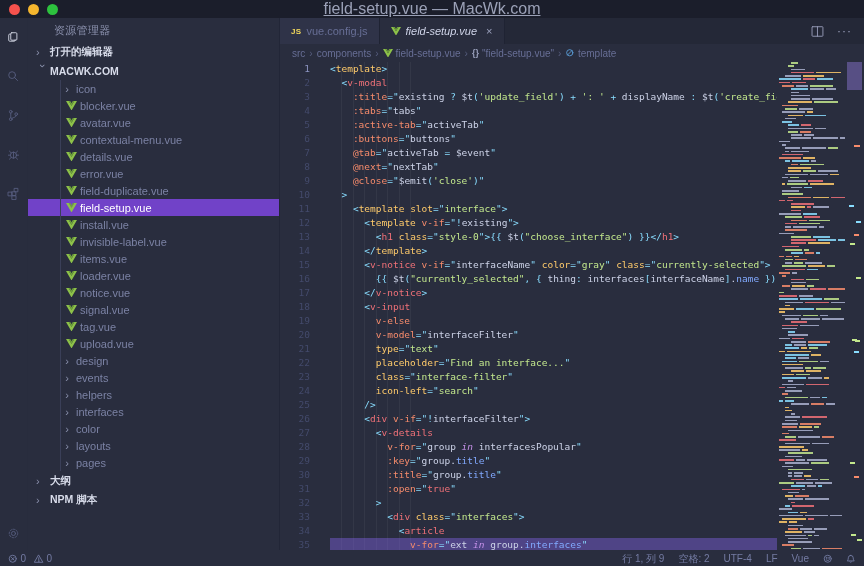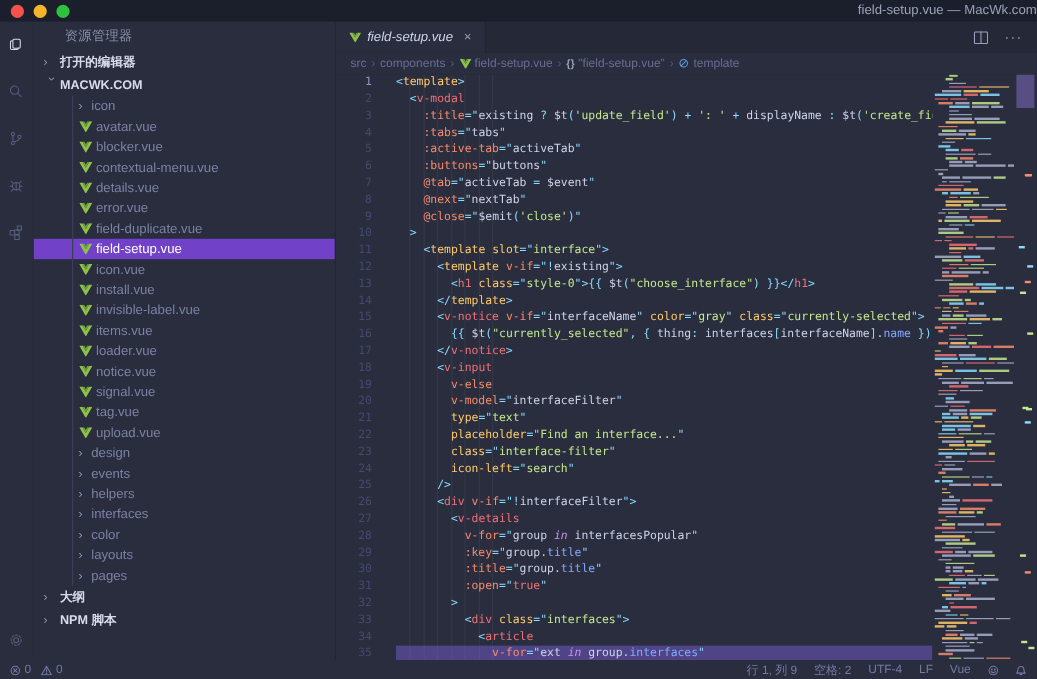--- a/index.html
+++ b/index.html
@@ -2,21 +2,21 @@
 <html><head>
 <meta charset="utf-8">
 <style>
   * { margin:0; padding:0; box-sizing:border-box; }
   html,body { width:864px; height:566px; overflow:hidden; background:#292d3e;
     font-family:"Liberation Sans", sans-serif; }
   .titlebar { height:18px; background:#1b1e2b; display:flex; align-items:center; position:relative; }
   .lights { display:flex; gap:8px; padding-left:9px; }
   .light { width:11px; height:11px; border-radius:50%; }
   .light.r { background:#f6524d; } .light.y { background:#f5b62e; } .light.g { background:#2dc23e; }
-  .win-title { position:absolute; left:0; right:0; text-align:right; font-size:11px; color:#9ba1b7; pointer-events:none; }
+  .win-title { position:absolute; left:0; right:0; text-align:center; font-size:16px; color:#9ba1b7; pointer-events:none;text-decoration:underline; }
 
   .main { display:flex; height:532px; }
   .activity { width:28px; background:#292d3e; border-right:1px solid #22263512; display:flex; flex-direction:column; align-items:center; padding-top:8px; gap:17px; }
   .act-icon { width:22px; height:22px; color:#575e80; display:flex; align-items:center; justify-content:center; }
   .act-icon.active { color:#d8dcea; }
   .act-spacer { flex:1; }
   .act-gear { margin-bottom:6px; }
 
   .sidebar { width:252px; background:#292d3e; border-right:1px solid #222637; font-size:11px; color:#7b82a4; overflow:hidden; }
   .explorer-title { height:24px; line-height:24px; padding-left:26px; color:#8a90ac; letter-spacing:.3px; }
@@ -152,40 +152,40 @@
           <span class="lbl">icon</span>
         </div>
         <div class="tree-row vue">
           <span class="indent-guide"></span>
           <span class="slot">
             <svg width="11" height="9.5" viewBox="0 0 12 10.4">
               <polygon points="0,0 3,0 6,5.2 9,0 12,0 6,10.4" fill="#8dc149"></polygon>
               <polygon points="3,0 4.6,0 6,2.5 7.4,0 9,0 6,5.2" fill="#6fa33a"></polygon>
             </svg>
           </span>
+          <span class="lbl">blocker.vue</span>
+        </div>
+        <div class="tree-row vue">
+          <span class="indent-guide"></span>
+          <span class="slot">
+            <svg width="11" height="9.5" viewBox="0 0 12 10.4">
+              <polygon points="0,0 3,0 6,5.2 9,0 12,0 6,10.4" fill="#8dc149"></polygon>
+              <polygon points="3,0 4.6,0 6,2.5 7.4,0 9,0 6,5.2" fill="#6fa33a"></polygon>
+            </svg>
+          </span>
           <span class="lbl">avatar.vue</span>
         </div>
         <div class="tree-row vue">
           <span class="indent-guide"></span>
           <span class="slot">
             <svg width="11" height="9.5" viewBox="0 0 12 10.4">
               <polygon points="0,0 3,0 6,5.2 9,0 12,0 6,10.4" fill="#8dc149"></polygon>
               <polygon points="3,0 4.6,0 6,2.5 7.4,0 9,0 6,5.2" fill="#6fa33a"></polygon>
             </svg>
           </span>
-          <span class="lbl">blocker.vue</span>
-        </div>
-        <div class="tree-row vue">
-          <span class="indent-guide"></span>
-          <span class="slot">
-            <svg width="11" height="9.5" viewBox="0 0 12 10.4">
-              <polygon points="0,0 3,0 6,5.2 9,0 12,0 6,10.4" fill="#8dc149"></polygon>
-              <polygon points="3,0 4.6,0 6,2.5 7.4,0 9,0 6,5.2" fill="#6fa33a"></polygon>
-            </svg>
-          </span>
           <span class="lbl">contextual-menu.vue</span>
         </div>
         <div class="tree-row vue">
           <span class="indent-guide"></span>
           <span class="slot">
             <svg width="11" height="9.5" viewBox="0 0 12 10.4">
               <polygon points="0,0 3,0 6,5.2 9,0 12,0 6,10.4" fill="#8dc149"></polygon>
               <polygon points="3,0 4.6,0 6,2.5 7.4,0 9,0 6,5.2" fill="#6fa33a"></polygon>
             </svg>
           </span>
@@ -213,30 +213,20 @@
         </div>
         <div class="tree-row vue selected">
           <span class="indent-guide"></span>
           <span class="slot">
             <svg width="11" height="9.5" viewBox="0 0 12 10.4">
               <polygon points="0,0 3,0 6,5.2 9,0 12,0 6,10.4" fill="#8dc149"></polygon>
               <polygon points="3,0 4.6,0 6,2.5 7.4,0 9,0 6,5.2" fill="#6fa33a"></polygon>
             </svg>
           </span>
           <span class="lbl" style="color: rgb(255, 255, 255);">field-setup.vue</span>
-        </div>
-        <div class="tree-row vue">
-          <span class="indent-guide"></span>
-          <span class="slot">
-            <svg width="11" height="9.5" viewBox="0 0 12 10.4">
-              <polygon points="0,0 3,0 6,5.2 9,0 12,0 6,10.4" fill="#8dc149"></polygon>
-              <polygon points="3,0 4.6,0 6,2.5 7.4,0 9,0 6,5.2" fill="#6fa33a"></polygon>
-            </svg>
-          </span>
-          <span class="lbl">icon.vue</span>
         </div>
         <div class="tree-row vue">
           <span class="indent-guide"></span>
           <span class="slot">
             <svg width="11" height="9.5" viewBox="0 0 12 10.4">
               <polygon points="0,0 3,0 6,5.2 9,0 12,0 6,10.4" fill="#8dc149"></polygon>
               <polygon points="3,0 4.6,0 6,2.5 7.4,0 9,0 6,5.2" fill="#6fa33a"></polygon>
             </svg>
           </span>
           <span class="lbl">install.vue</span>
@@ -352,20 +342,24 @@
       <span>大纲</span>
     </div>
     <div class="side-section">
       <span class="chev">›</span>
       <span>NPM 脚本</span>
     </div>
   </aside>
 
   <section class="editor">
     <div class="tabstrip" id="tabstrip">
+        <div class="tab">
+          <span class="js-badge">JS</span>
+          <span>vue.config.js</span>
+        </div>
         <div class="tab active">
           <span>
             <svg width="10" height="8.7" viewBox="0 0 12 10.4">
               <polygon points="0,0 3,0 6,5.2 9,0 12,0 6,10.4" fill="#8dc149"></polygon>
               <polygon points="3,0 4.6,0 6,2.5 7.4,0 9,0 6,5.2" fill="#6fa33a"></polygon>
             </svg>
           </span>
           <span>field-setup.vue</span>
           <span class="close">×</span>
         </div>

